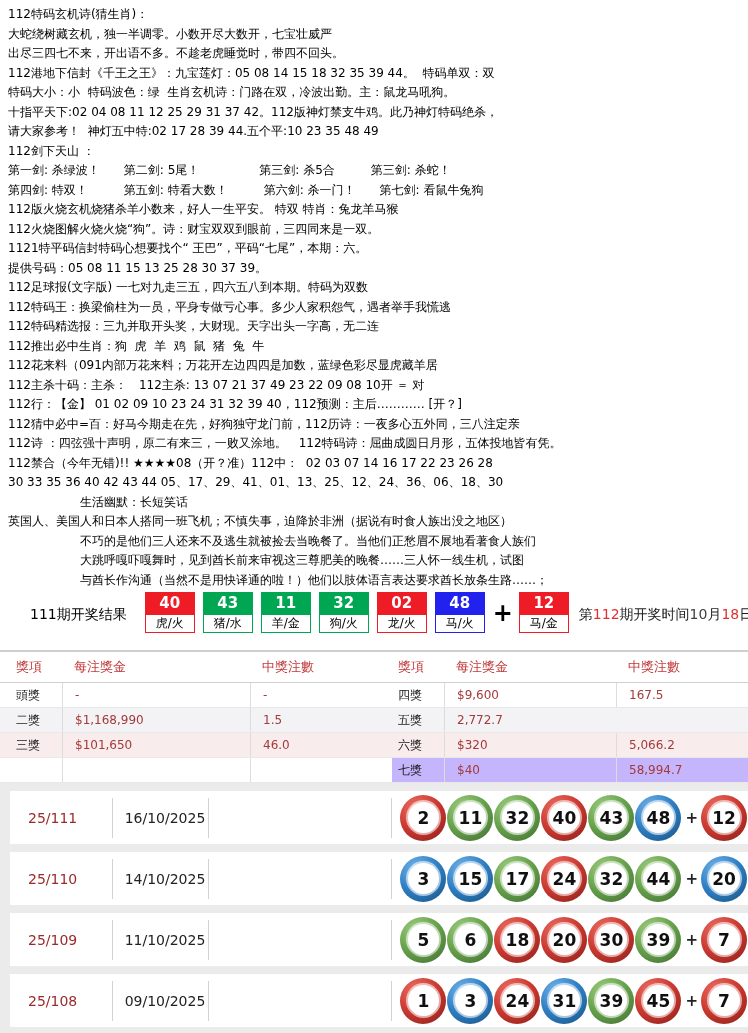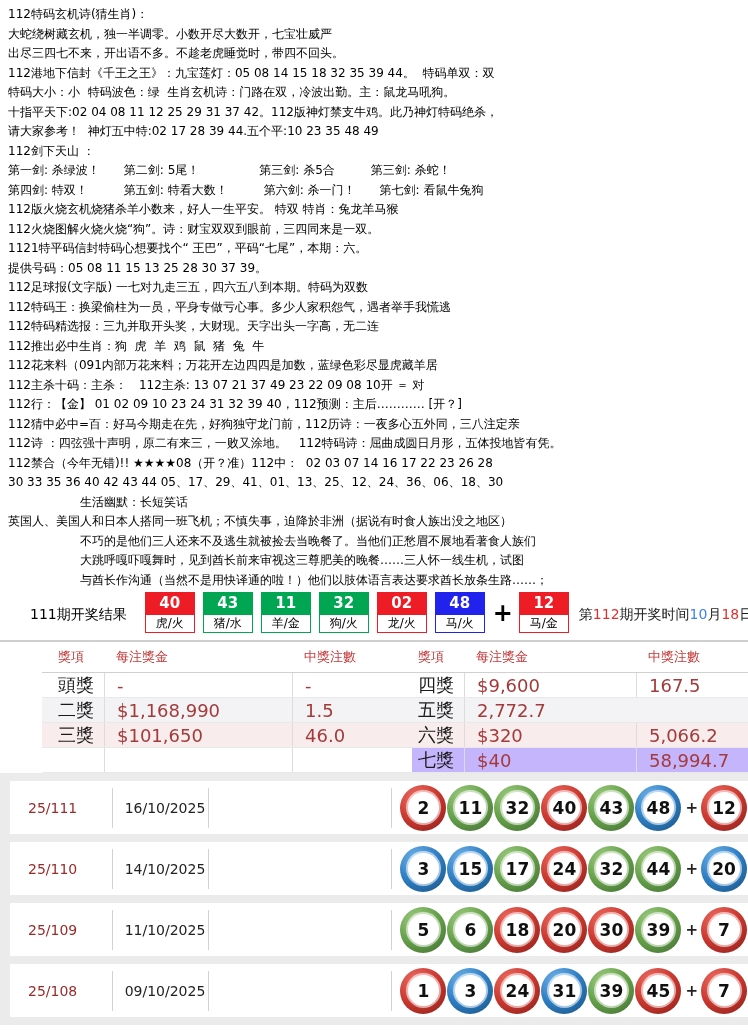--- a/index.html
+++ b/index.html
@@ -21,26 +21,26 @@
   .results-bar { display: flex; align-items: flex-start; height: 46px; padding-left: 30px; margin-top: 2px; }
   .rb-label { font-size: 14px; line-height: 44px; margin-right: 18px; white-space: nowrap; }
   .rb-balls { display: flex; align-items: flex-start; }
   .rb-ball { width: 50px; margin-right: 8px; }
   .rb-num { height: 22px; text-align: center; color: #fff; font-weight: bold; font-size: 15px; line-height: 22px; }
   .rb-zodiac { height: 19px; text-align: center; font-size: 12px; line-height: 17px; border: 1px solid #000; background: #fff; }
   .rb-plus { font-size: 24px; font-weight: bold; line-height: 42px; margin-right: 6px; }
   .rb-next { font-size: 14px; line-height: 44px; white-space: nowrap; margin-left: 2px; }
 
   
-  .prize-wrap { display: flex; border-top: 2px solid #cfcfcf; margin-top: 2px; padding-left: 42px; }
+  .prize-wrap { display: flex; border-top: 2px solid #cfcfcf; margin-top: 12px; }
   .ptable.left  { width: 392px; }
   .ptable.right { width: 356px; }
   .prow { display: flex; height: 25px; border-bottom: 1px solid #e8e8e8; }
   .prow.header { height: 31px; border-bottom: 1px solid #d0d0d0; }
-  .pcell { display: flex; align-items: center; font-size: 18px; overflow: hidden; white-space: nowrap; }
+  .pcell { display: flex; align-items: center; font-size: 12px; overflow: hidden; white-space: nowrap; }
   .prow.header .pcell { color: #c23a3a; font-size: 13px; }
   .pcell.c2, .pcell.c3 { color: #a43a3a; }
   .pcell.c1 { color: #1a1a1a; }
   .prow.header .pcell.c1 { color: #c23a3a; }
   .prow:not(.header) .pcell.c2, .prow:not(.header) .pcell.c3 { border-left: 1px solid #dcdcdc; }
   .left  .pcell.c1 { width: 62px; padding-left: 16px; }
   .left  .pcell.c2 { width: 188px; padding-left: 12px; }
   .left  .pcell.c3 { flex: 1; padding-left: 12px; }
   .right .pcell.c1 { width: 52px; padding-left: 6px; }
   .right .pcell.c2 { width: 172px; padding-left: 12px; }
@@ -128,21 +128,21 @@
       <div class="rb-ball">
         <div class="rb-num" style="background: rgb(34, 34, 238);">48</div>
         <div class="rb-zodiac" style="border-color: rgb(34, 34, 238);">马/火</div>
       </div>
       <span class="rb-plus">+</span>
       <div class="rb-ball">
         <div class="rb-num" style="background: rgb(238, 28, 37);">12</div>
         <div class="rb-zodiac" style="border-color: rgb(238, 28, 37);">马/金</div>
       </div>
     </div>
-  <span class="rb-next" id="rb-next"><span style="color: rgb(26, 26, 26);">第</span><span style="color: rgb(224, 48, 48);">112</span><span style="color: rgb(26, 26, 26);">期开奖时间</span><span style="color: #3b82f6; text-align: right;">10</span><span style="color: rgb(26, 26, 26);">月</span><span style="color: rgb(224, 48, 48);">18</span><span style="color: rgb(26, 26, 26);">日 星期</span></span>
+  <span class="rb-next" id="rb-next"><span style="color: rgb(26, 26, 26);">第</span><span style="color: rgb(224, 48, 48);">112</span><span style="color: rgb(26, 26, 26);">期开奖时间</span><span style="color: #404040; text-align: right;">10</span><span style="color: rgb(26, 26, 26);">月</span><span style="color: rgb(224, 48, 48);">18</span><span style="color: rgb(26, 26, 26);">日 星期</span></span>
 </div>
 
 <div class="prize-wrap">
   <div class="ptable left" id="ptable-left">
       <div class="prow header">
         <div class="pcell c1">獎項</div>
         <div class="pcell c2">每注獎金</div>
         <div class="pcell c3">中獎注數</div>
       </div>
       <div class="prow bg0">

